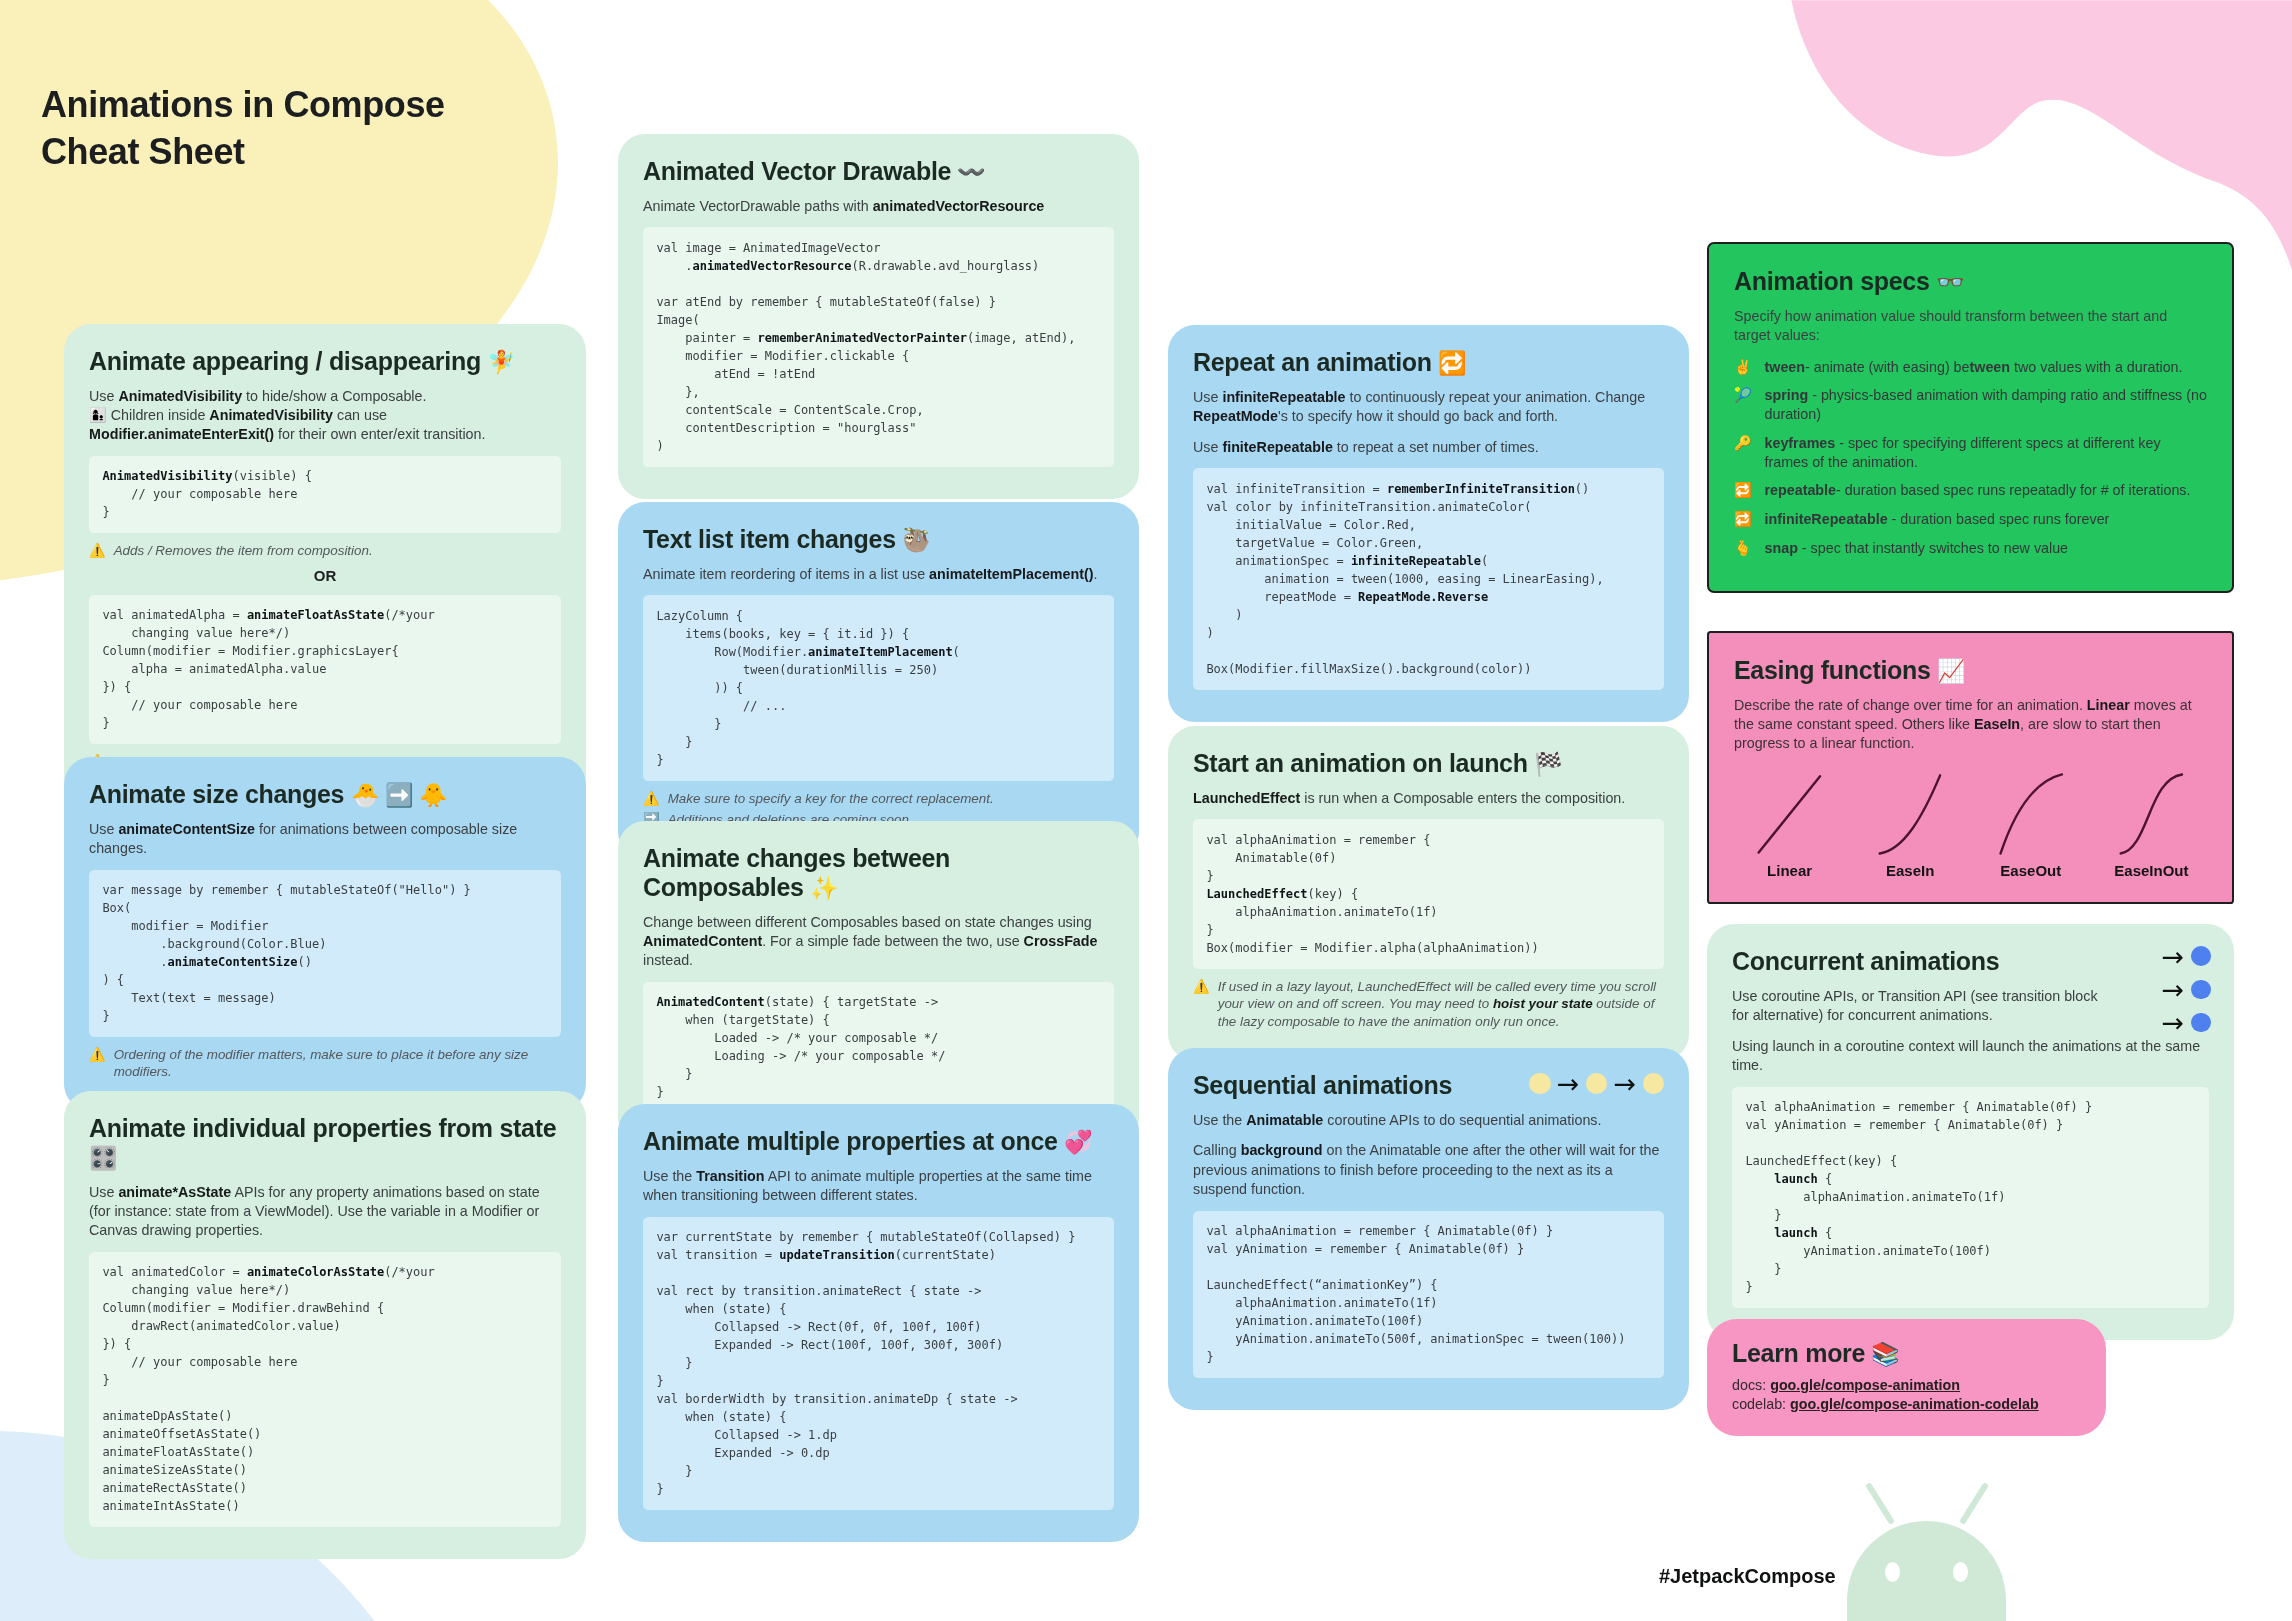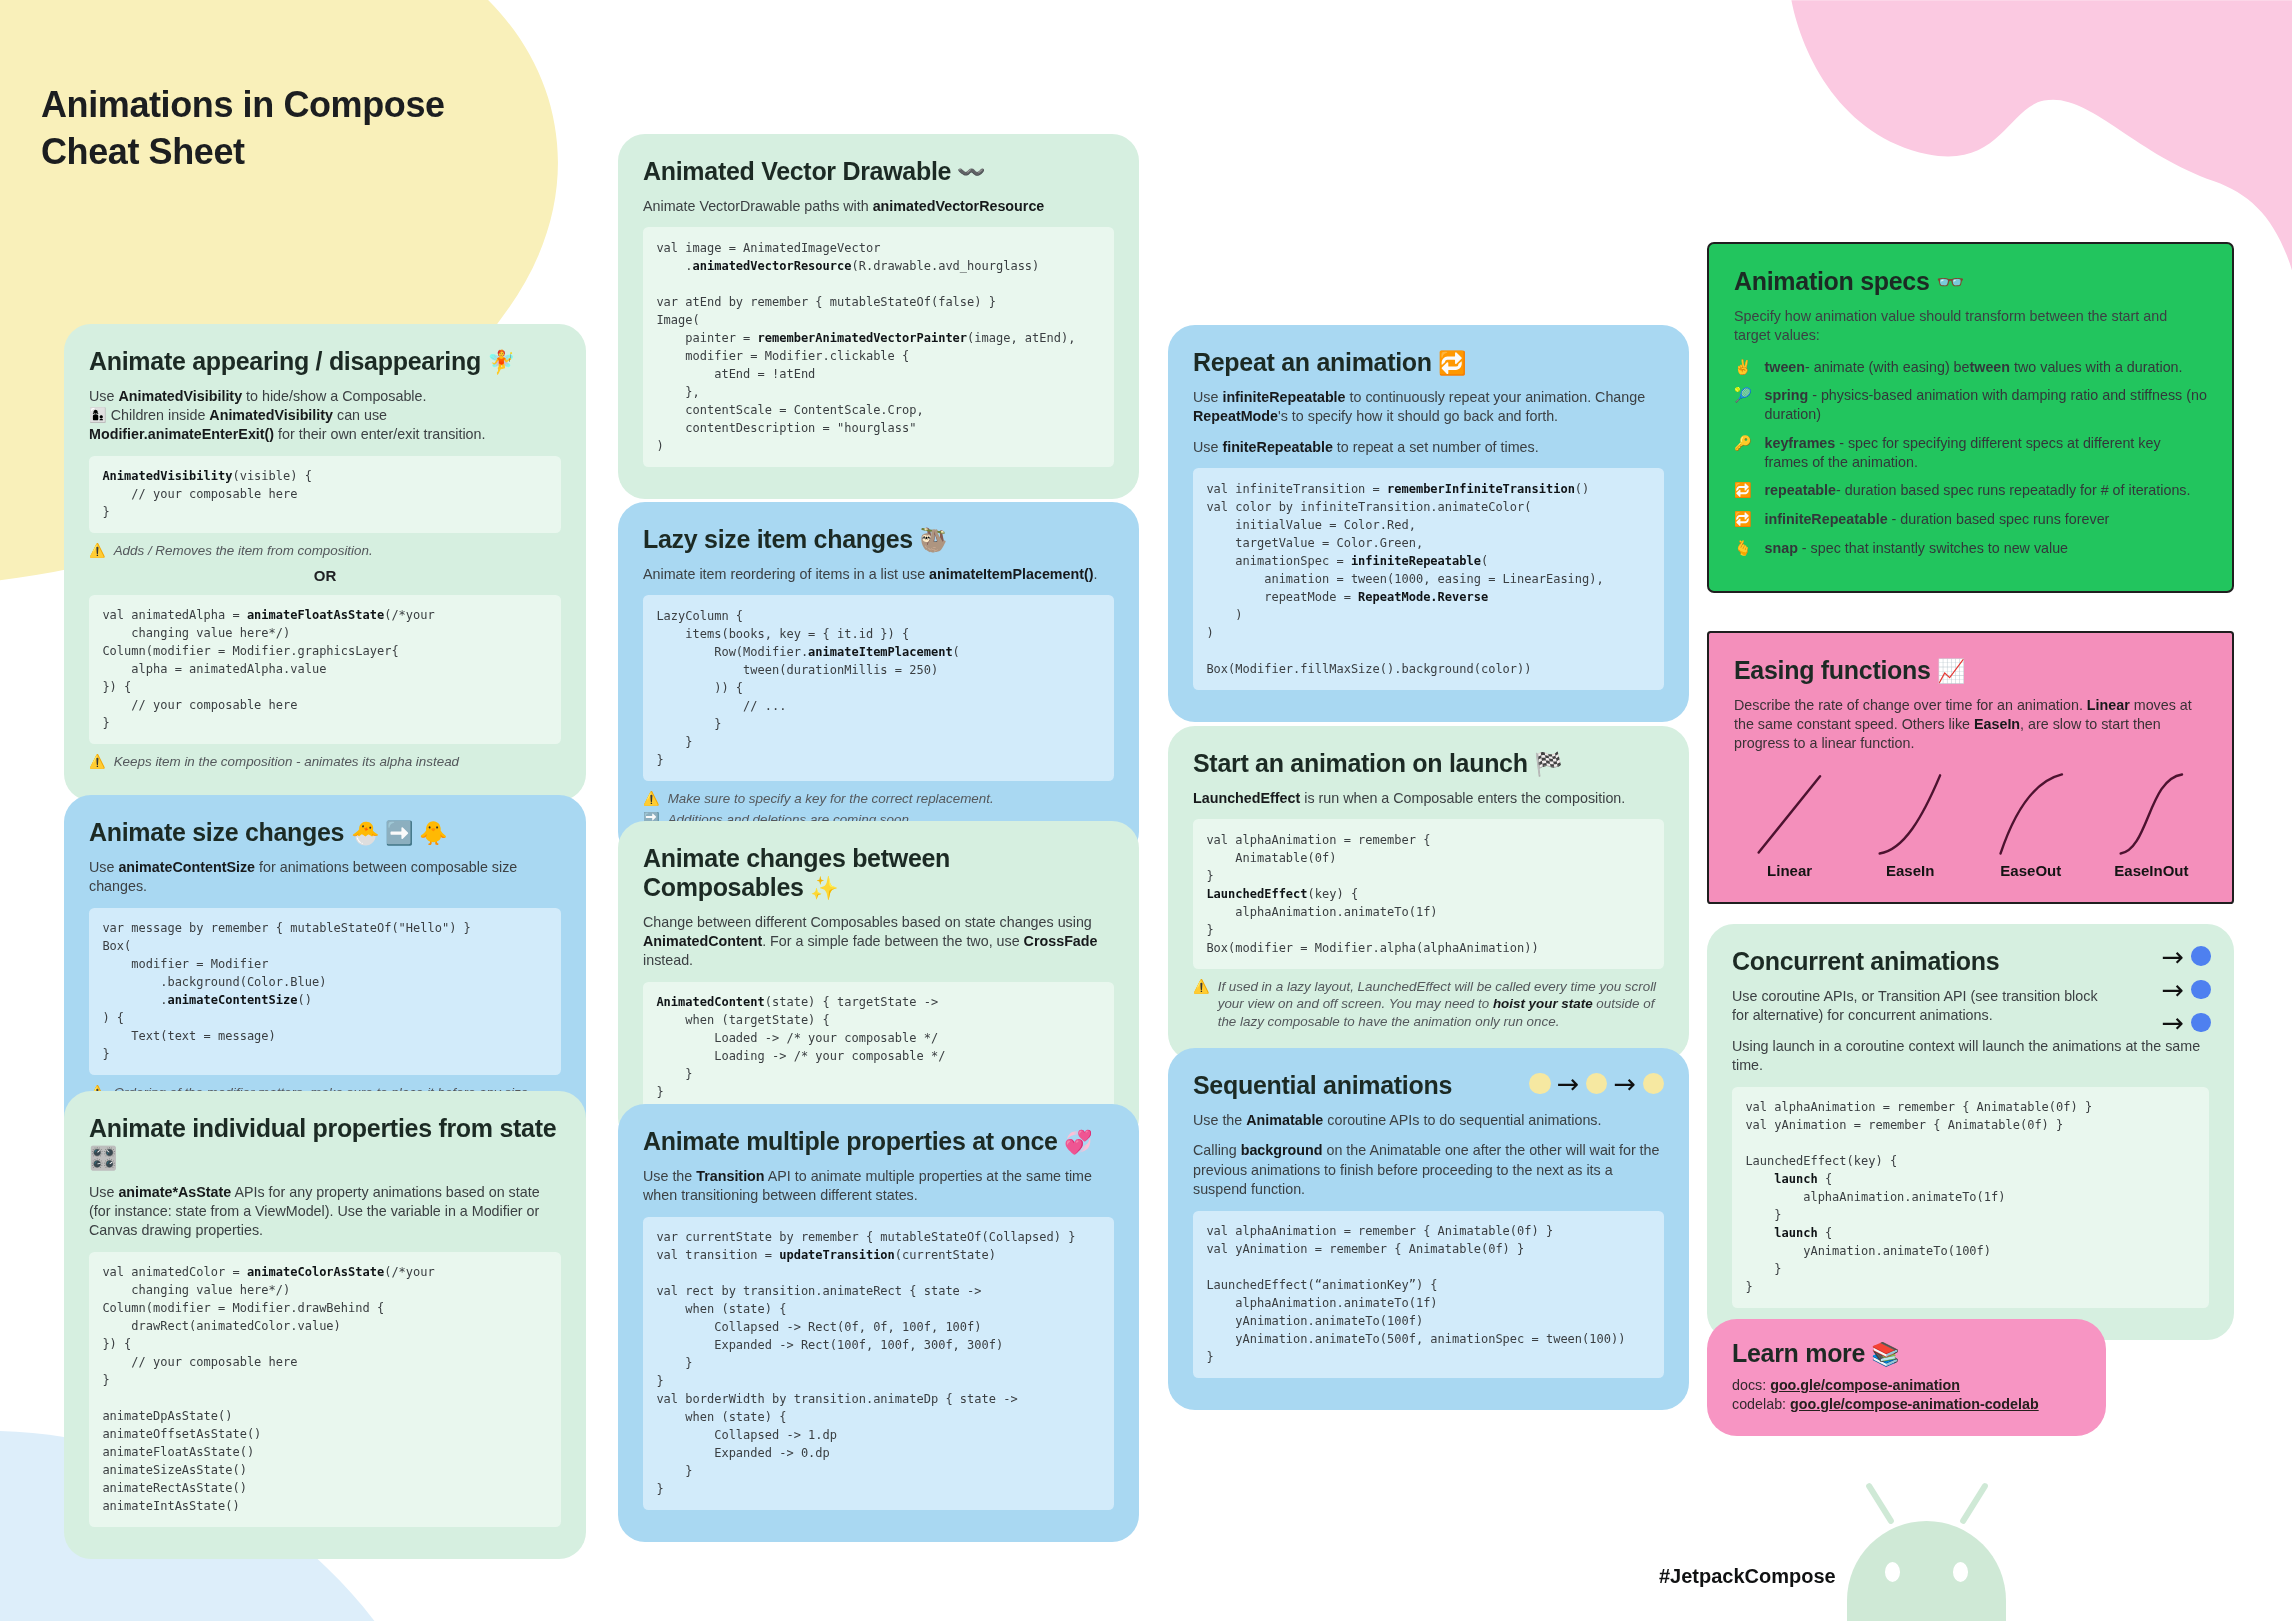--- a/index.html
+++ b/index.html
@@ -108,21 +108,21 @@
     alpha = animatedAlpha.value
 }) {
     // your composable here
 }</pre>
   <p class="warn">
       <span class="wicon">⚠️</span>
       <span>Keeps item in the composition - animates its alpha instead</span>
     </p>
 </section>
 
-<section class="card blue" style="left:64px;top:757px;width:522px;margin-top:38px;">
+<section class="card blue" style="left:64px;top:757px;width:522px;">
   <h2><span>Animate size changes</span> <span class="emj">🐣 ➡️ 🐥</span></h2>
   <p class="desc">Use <b>animateContentSize</b>  for animations between composable size changes.</p>
   <pre class="code">var message by remember { mutableStateOf("Hello") }
 Box(
     modifier = Modifier
         .background(Color.Blue)
         .<b>animateContentSize</b>()
 ) {
     Text(text = message)
 }</pre>
@@ -162,21 +162,21 @@
     painter = <b>rememberAnimatedVectorPainter</b>(image, atEnd),
     modifier = Modifier.clickable {
         atEnd = !atEnd
     },
     contentScale = ContentScale.Crop,
     contentDescription = "hourglass"
 )</pre>
 </section>
 
 <section class="card blue" style="left:618px;top:502px;width:521px;">
-  <h2><span>Lazy size item changes</span> <span class="emj">🦥</span></h2>
+  <h2><span>Text list item changes</span> <span class="emj">🦥</span></h2>
   <p class="desc">Animate item reordering of items in a list use <b>animateItemPlacement()</b>.</p>
   <pre class="code">LazyColumn {
     items(books, key = { it.id }) {
         Row(Modifier.<b>animateItemPlacement</b>(
             tween(durationMillis = 250)
         )) {
             // ...
         }
     }
 }</pre>

